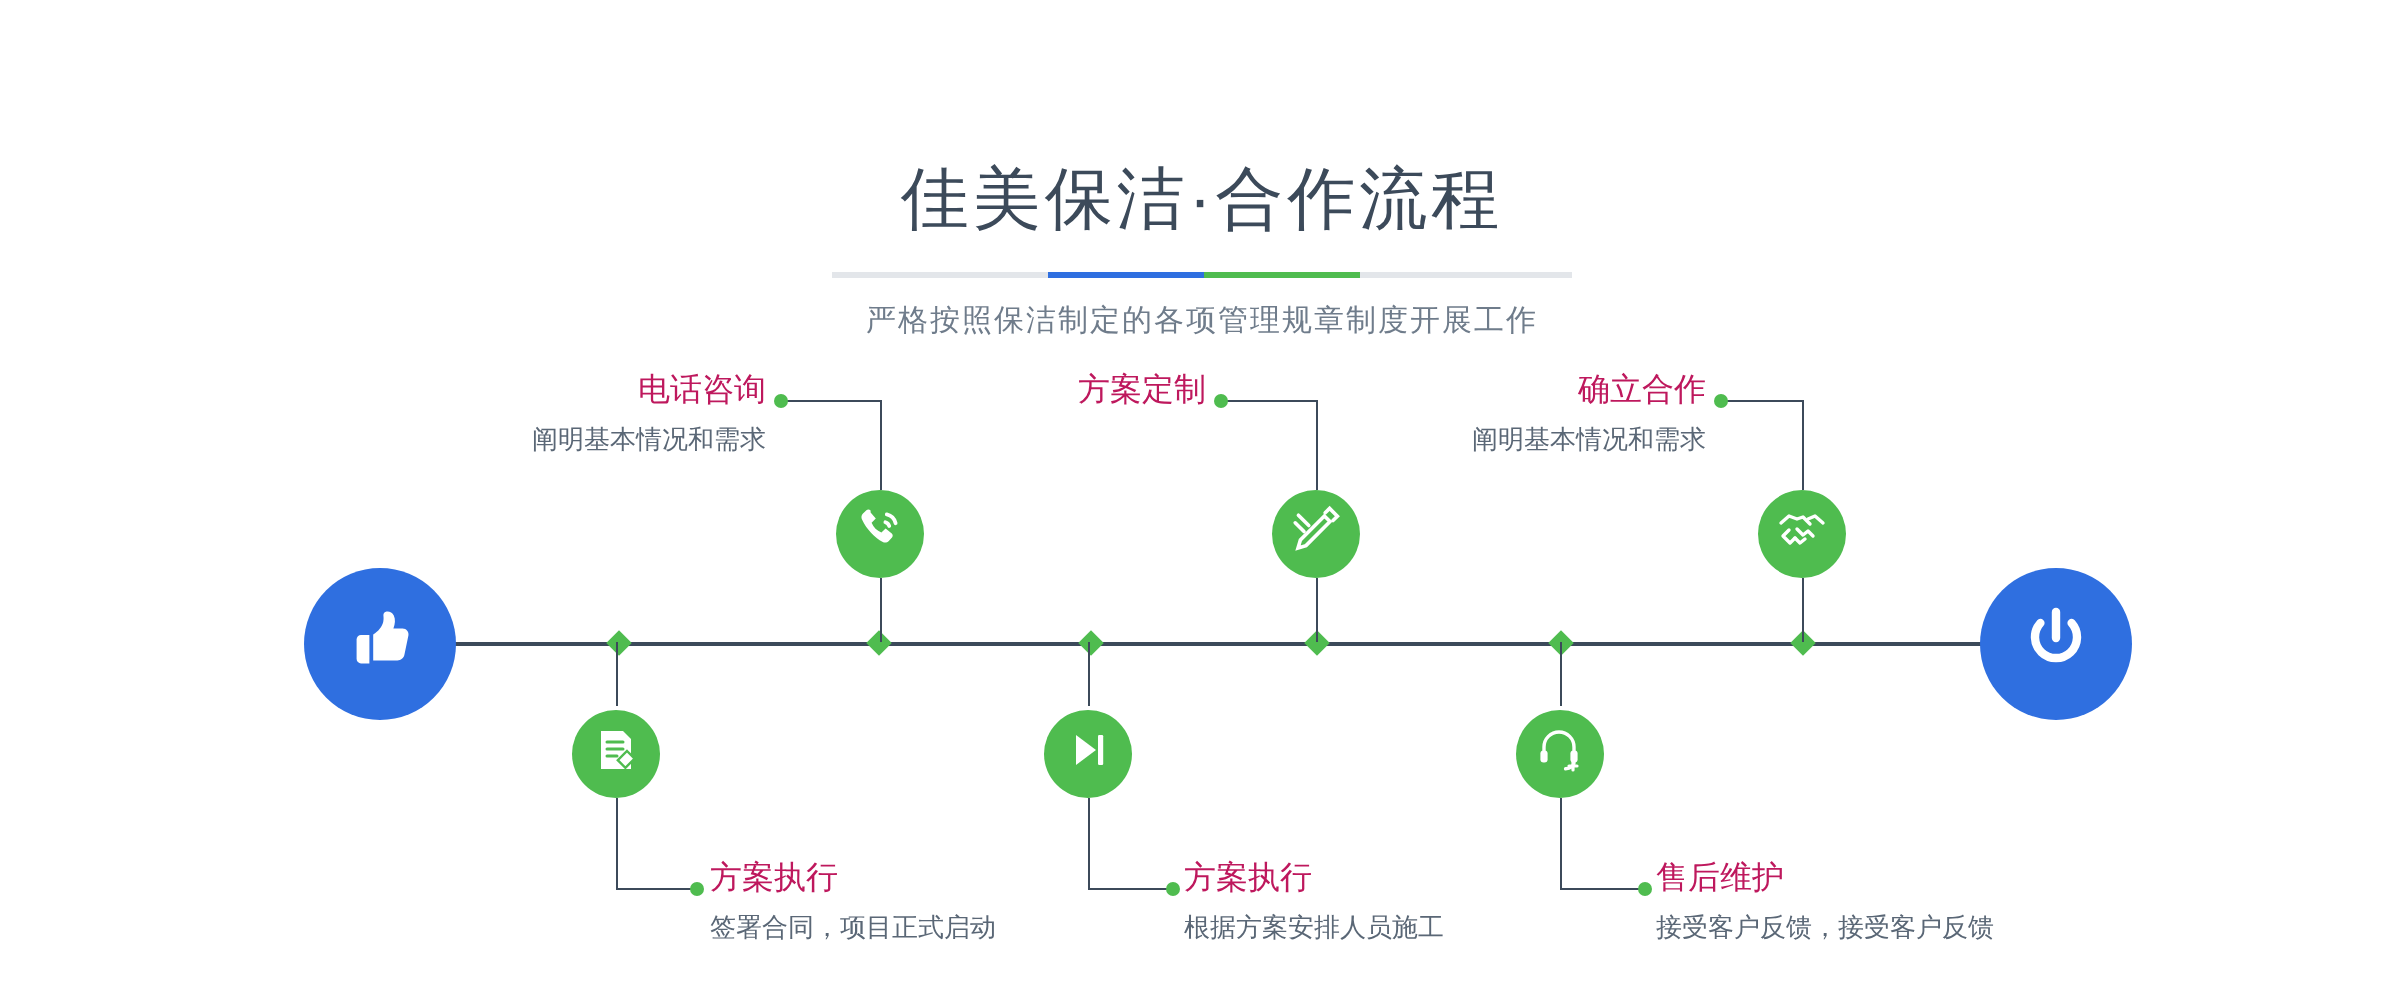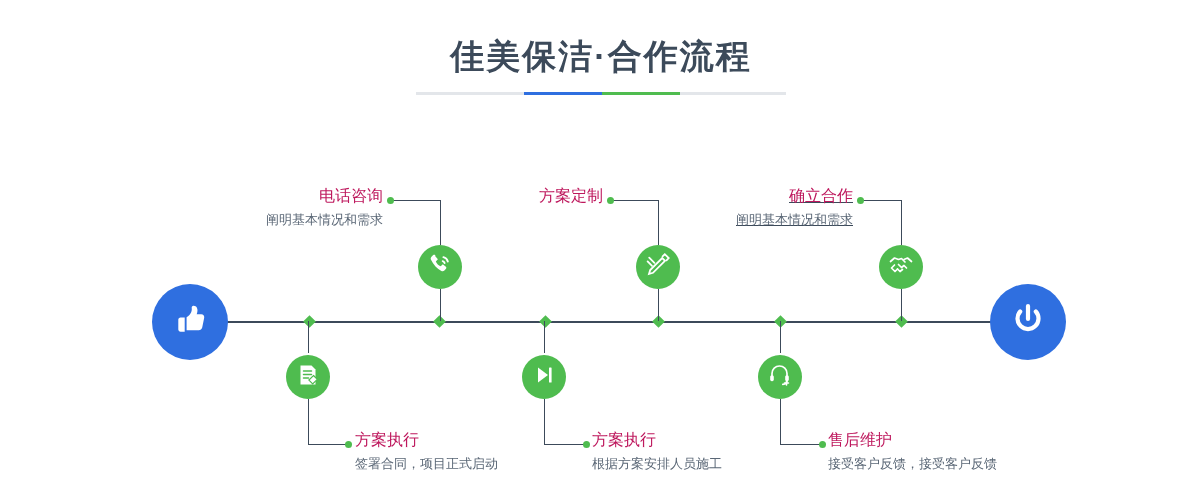--- a/index.html
+++ b/index.html
@@ -23,22 +23,23 @@
     position: absolute;
     left: 0;
     top: 34px;
     width: 1202px;
     text-align: center;
   }
   .header-title {
     font-size: 34px;
     letter-spacing: 2px;
     color: #3c4a5a;
-    font-weight: bold;
+    font-weight: normal;
     line-height: 44px;
+    margin-top: 44px;
   }
   .header-rule {
     position: relative;
     width: 370px;
     height: 3px;
     margin: 14px auto 0 auto;
     background: #e3e6ea;
   }
   .header-rule .seg-blue {
     position: absolute;
@@ -154,20 +155,21 @@
 <body>
 
 <div id="page">
 
   <div class="header">
     <div class="header-title">佳美保洁·合作流程</div>
     <div class="header-rule">
       <span class="seg-blue"></span>
       <span class="seg-green"></span>
     </div>
+    <div class="header-sub">严格按照保洁制定的各项管理规章制度开展工作</div>
   </div>
 
   <div class="timeline-axis"></div>
 
   <div class="end-node start">
     <span>
       <svg width="40" height="40" viewBox="0 0 40 40" fill="#ffffff" aria-hidden="true">
         <path d="M10.5 17.5h4.2v14.2h-4.2c-1.2 0-2.2-1-2.2-2.2V19.7c0-1.2 1-2.2 2.2-2.2z"></path>
         <path d="M16.6 17.2c2.6-1.6 4.4-3.7 5-6.2.3-1.3.2-2.3.1-3.2-.1-1 .6-1.9 1.6-2 1.4-.2 2.9.5 3.6 1.9.9 1.8.7 4.2-.2 6.6h4.6c1.9 0 3.3 1.7 2.9 3.5l-2 9.6c-.3 1.6-1.8 2.8-3.5 2.8H16.6V17.2z"></path>
       </svg>
@@ -269,21 +271,21 @@
     <span>
       <svg width="26" height="26" viewBox="0 0 26 26" fill="none" stroke="#ffffff" stroke-width="1.7" stroke-linecap="round" stroke-linejoin="round" aria-hidden="true">
         <path d="M2.5 9.5l4-3.5 4 1.5 3-1 3.5 3.5"></path>
         <path d="M10.5 12.5l3 3 2.5-2 2.5 2.5"></path>
         <path d="M23.5 9.5l-4-3.5-3.5 1.5"></path>
         <path d="M6.5 13l-3 3 3.5 3.5 2.5-2.5"></path>
         <path d="M9.5 17l2.5 2.5 2.5-2"></path>
       </svg>
     </span>
   </div>
-  <div class="step-label align-right" style="left:620px; top:186px; width:233px;text-decoration:underline;">
+  <div class="step-label align-right" style="left:620px; top:186px; width:233px;">
     <div class="step-title">确立合作</div>
     <div class="step-desc">阐明基本情况和需求</div>
   </div>
 
   <div class="connector conn-v" style="left:780px; top:321px; height:32px;"></div>
   <div class="connector conn-v" style="left:780px; top:399px; height:45px;"></div>
   <div class="connector conn-h" style="left:780px; top:444px; width:42px;"></div>
   <div class="dot-end" style="left:819px; top:441px;"></div>
   <div class="circle-icon" style="left:758px; top:355px;">
     <span>

